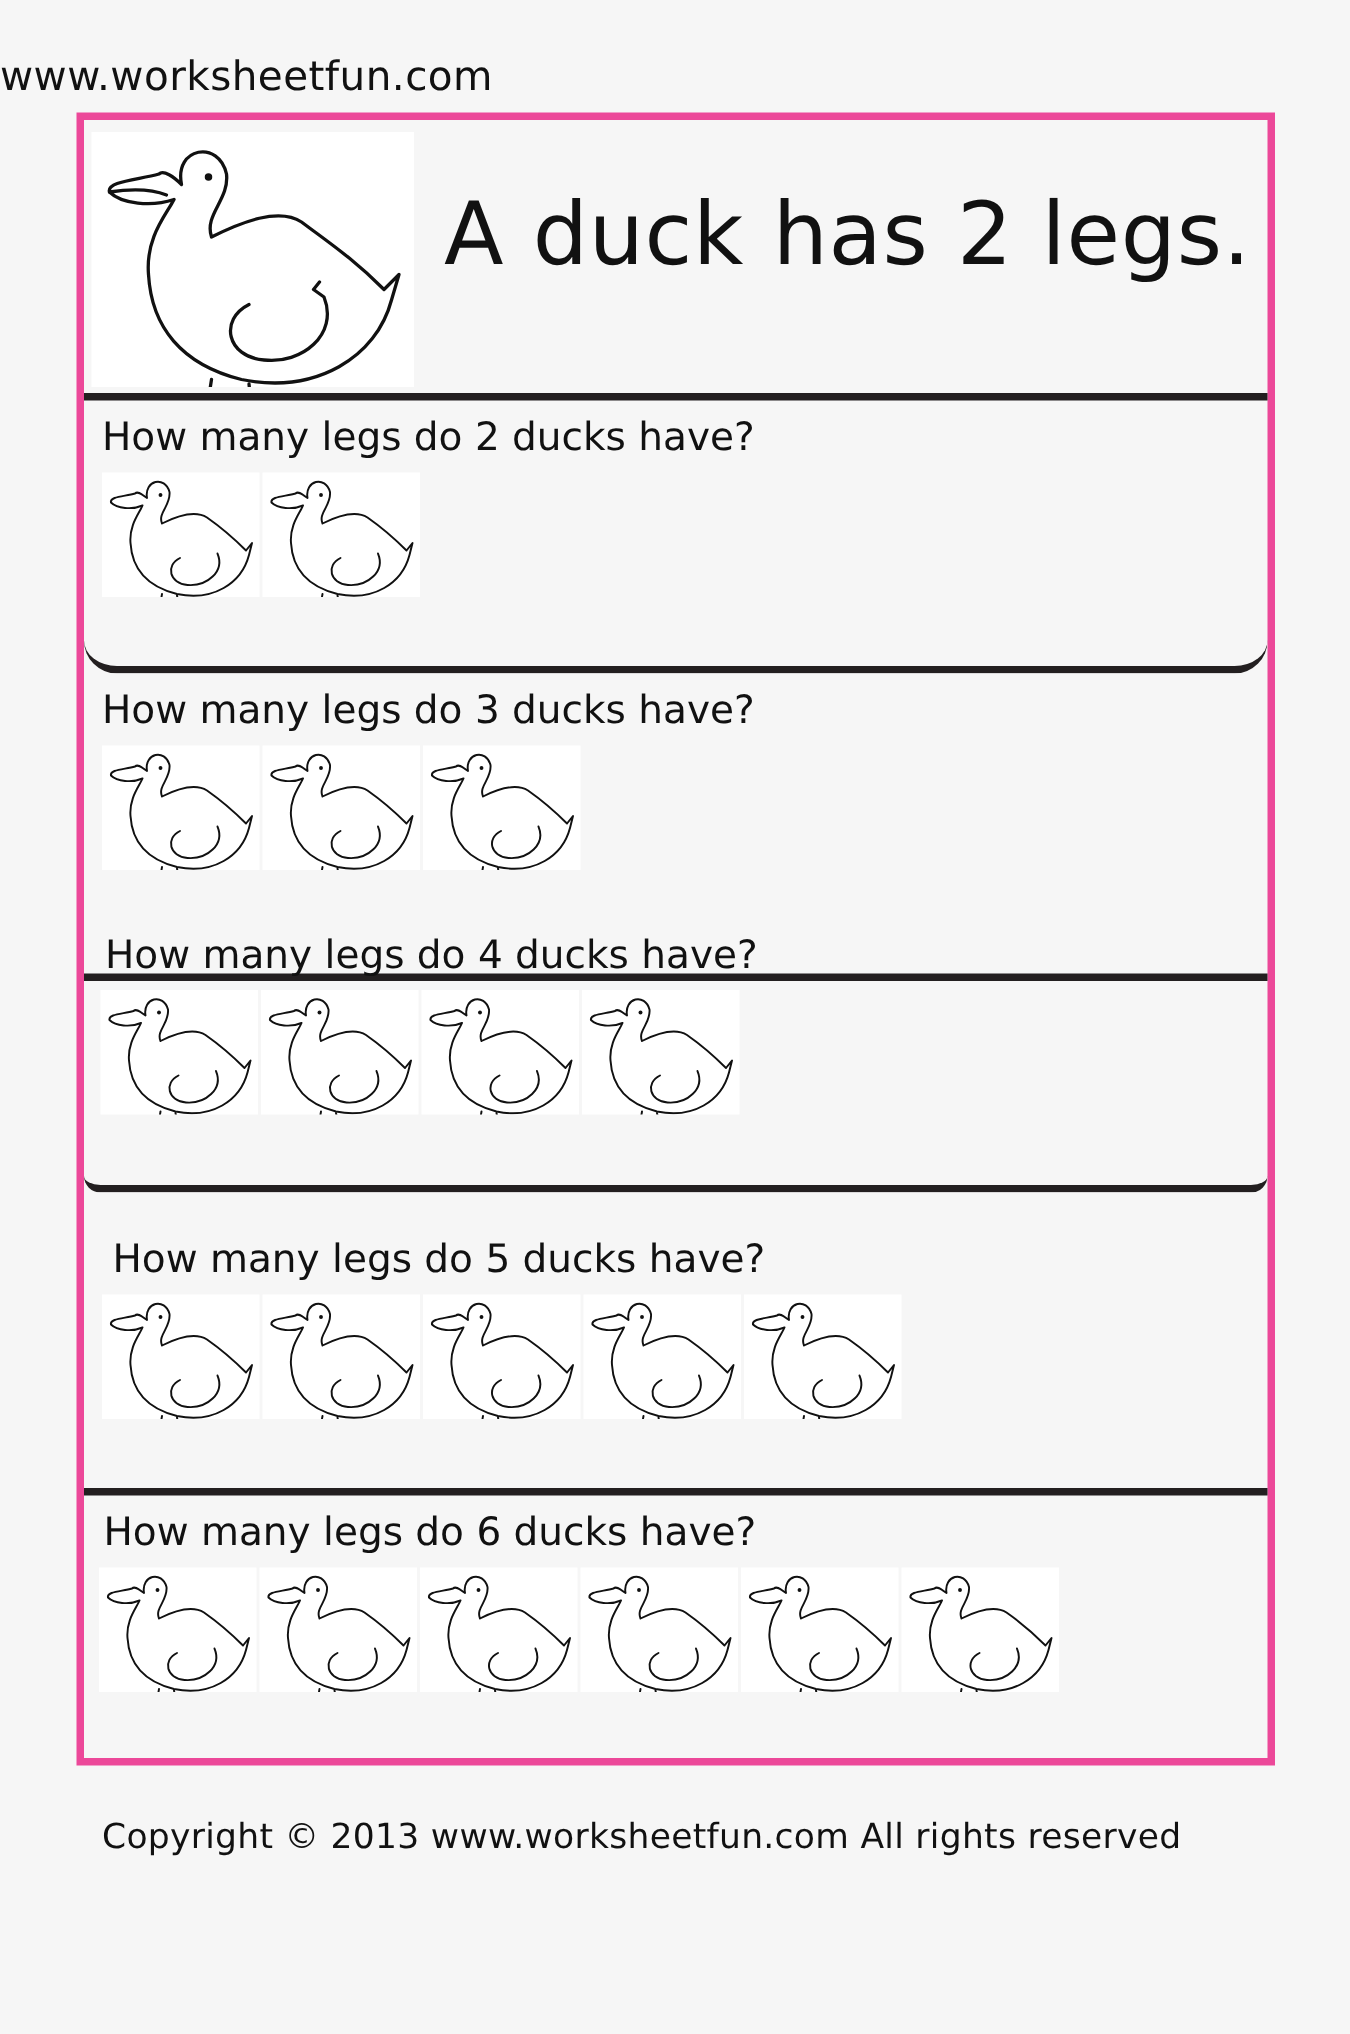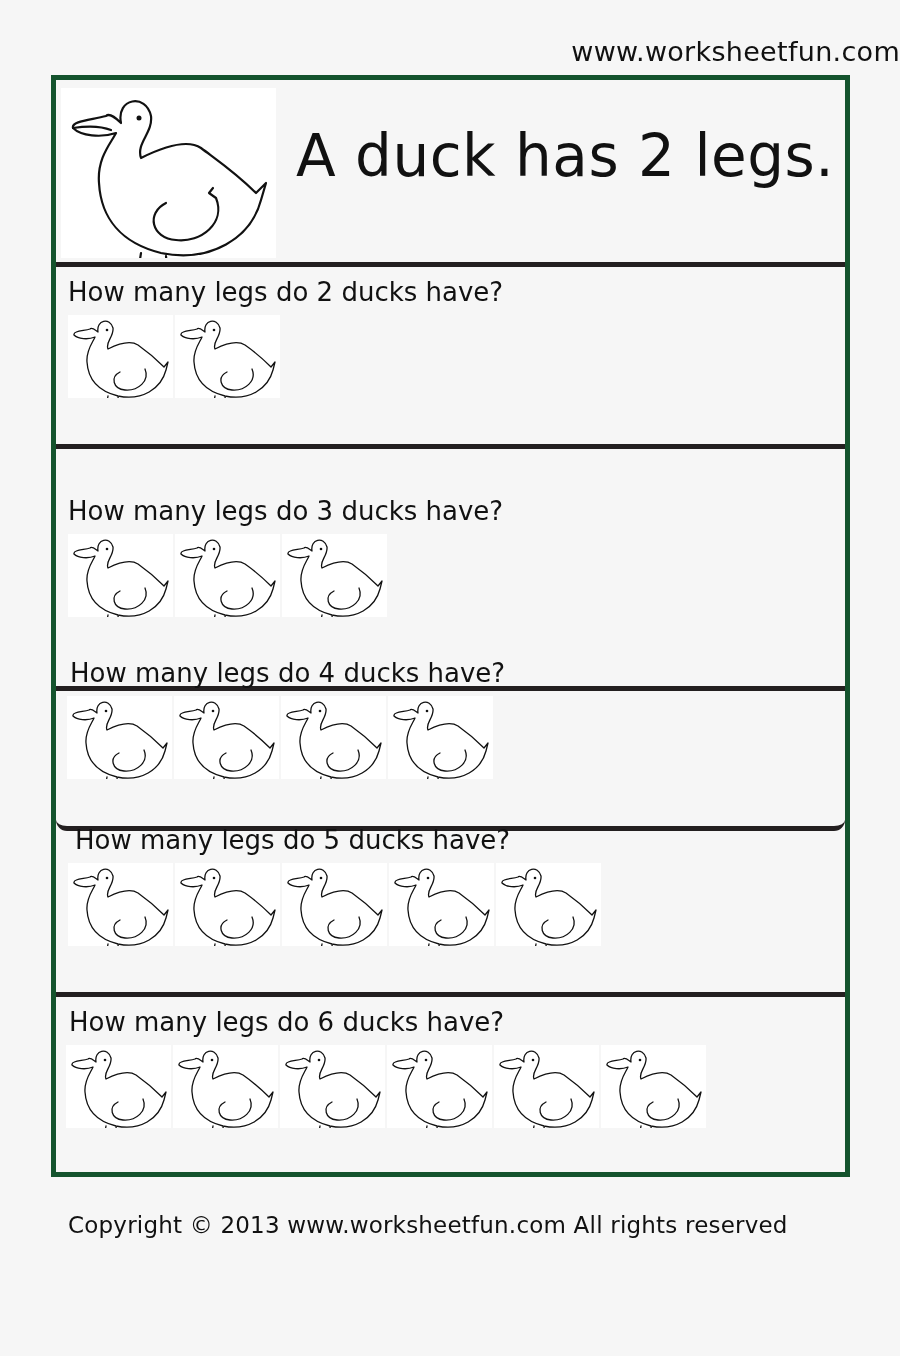--- a/index.html
+++ b/index.html
@@ -6,26 +6,26 @@
   body {
     width: 900px; height: 1356px;
     background: #f6f6f6;
     position: relative;
     font-family: "DejaVu Sans", sans-serif;
     color: #111;
     overflow: hidden;
   }
   .site-url {
     position: absolute; left: 0; width: 900px; top: 36px;
-    text-align: right; font-size: 27px; letter-spacing: 0.3px;
+    text-align: left; font-size: 27px; letter-spacing: 0.3px;
   }
   .sheet {
     position: absolute; left: 51px; top: 75px;
     width: 789px; height: 1092px;
-    border: 5px solid #14532d;
+    border: 5px solid #ec4899;
   }
   .row {
     position: absolute; left: 0; width: 789px;
     border-bottom: 5px solid #231f20;
     box-sizing: border-box;
   }
   .row:last-child { border-bottom: none; }
   .header-row { top: 0; height: 187px; }
   .big-duck {
     position: absolute; left: 5px; top: 8px;
@@ -66,42 +66,42 @@
           <path d="M60 35 C 55 10, 85 5, 90 28 C 92 45, 75 55, 80 70 C 100 60, 125 50, 140 60 C 160 75, 175 85, 195 105 L 205 95 L 200 112 C 190 150, 150 175, 100 165 C 60 155, 40 130, 38 95 C 36 70, 50 55, 55 45 C 40 50, 20 48, 12 40 C 10 33, 30 32, 45 28 C 48 25, 55 30, 60 35 Z"></path>
           <path d="M12 40 C 25 38, 40 38, 50 42"></path>
           <path d="M105 115 C 85 125, 90 150, 115 152 C 140 155, 165 135, 155 110 L 148 105 L 152 100"></path>
           <path d="M80 165 L 78 178 M 70 175 L 88 175 M 105 168 L 106 178 M 96 176 L 114 176"></path>
         </g>
         <circle cx="78" cy="30" r="2.5" fill="#111"></circle>
       </svg>
     </div>
     <div class="title">A duck has 2 legs.</div>
   </div>
-<div class="row" style="top: 187px; height: 182px; border-bottom: 5px solid rgb(35, 31, 32);">
+<div class="row" style="top: 187px; height: 182px; border-bottom: 5px solid rgb(35, 31, 32); border-radius: 22px;">
       <div class="q-label" style="left: 12px;">How many legs do 2 ducks have?</div>
       <div class="ducks" style="left: 12px;">
         <div class="duck"><svg viewBox="0 0 105 83">
             <g fill="none" stroke="#111" stroke-width="1.3" stroke-linecap="round" stroke-linejoin="round">
               <path d="M30 17 C 28 5, 42 2, 45 13 C 46 22, 37 27, 40 34 C 50 29, 62 25, 70 30 C 80 37, 86 42, 96 52 L 100 47 L 98 55 C 93 74, 74 86, 50 81 C 30 76, 20 64, 19 47 C 18 35, 25 27, 27 22 C 20 25, 10 24, 6 20 C 5 16, 15 16, 22 14 C 24 12, 27 15, 30 17 Z"></path>
               <path d="M52 57 C 42 62, 45 74, 57 75 C 70 76, 82 66, 77 54"></path>
               <path d="M40 81 L 39 87 M 50 82 L 51 87"></path>
             </g>
             <circle cx="39" cy="15" r="1.3" fill="#111"></circle>
           </svg></div>
         <div class="duck"><svg viewBox="0 0 105 83">
             <g fill="none" stroke="#111" stroke-width="1.3" stroke-linecap="round" stroke-linejoin="round">
               <path d="M30 17 C 28 5, 42 2, 45 13 C 46 22, 37 27, 40 34 C 50 29, 62 25, 70 30 C 80 37, 86 42, 96 52 L 100 47 L 98 55 C 93 74, 74 86, 50 81 C 30 76, 20 64, 19 47 C 18 35, 25 27, 27 22 C 20 25, 10 24, 6 20 C 5 16, 15 16, 22 14 C 24 12, 27 15, 30 17 Z"></path>
               <path d="M52 57 C 42 62, 45 74, 57 75 C 70 76, 82 66, 77 54"></path>
               <path d="M40 81 L 39 87 M 50 82 L 51 87"></path>
             </g>
             <circle cx="39" cy="15" r="1.3" fill="#111"></circle>
           </svg></div>
       </div>
     </div>
-    <div class="row" style="top: 369px; height: 205px; border-bottom: 5px solid rgb(35, 31, 32); margin-top: 37px;">
+    <div class="row" style="top: 369px; height: 205px; border-bottom: 5px solid rgb(35, 31, 32);">
       <div class="q-label" style="left: 12px;">How many legs do 3 ducks have?</div>
       <div class="ducks" style="left: 12px;">
         <div class="duck"><svg viewBox="0 0 105 83">
             <g fill="none" stroke="#111" stroke-width="1.3" stroke-linecap="round" stroke-linejoin="round">
               <path d="M30 17 C 28 5, 42 2, 45 13 C 46 22, 37 27, 40 34 C 50 29, 62 25, 70 30 C 80 37, 86 42, 96 52 L 100 47 L 98 55 C 93 74, 74 86, 50 81 C 30 76, 20 64, 19 47 C 18 35, 25 27, 27 22 C 20 25, 10 24, 6 20 C 5 16, 15 16, 22 14 C 24 12, 27 15, 30 17 Z"></path>
               <path d="M52 57 C 42 62, 45 74, 57 75 C 70 76, 82 66, 77 54"></path>
               <path d="M40 81 L 39 87 M 50 82 L 51 87"></path>
             </g>
             <circle cx="39" cy="15" r="1.3" fill="#111"></circle>
           </svg></div>
@@ -116,21 +116,21 @@
         <div class="duck"><svg viewBox="0 0 105 83">
             <g fill="none" stroke="#111" stroke-width="1.3" stroke-linecap="round" stroke-linejoin="round">
               <path d="M30 17 C 28 5, 42 2, 45 13 C 46 22, 37 27, 40 34 C 50 29, 62 25, 70 30 C 80 37, 86 42, 96 52 L 100 47 L 98 55 C 93 74, 74 86, 50 81 C 30 76, 20 64, 19 47 C 18 35, 25 27, 27 22 C 20 25, 10 24, 6 20 C 5 16, 15 16, 22 14 C 24 12, 27 15, 30 17 Z"></path>
               <path d="M52 57 C 42 62, 45 74, 57 75 C 70 76, 82 66, 77 54"></path>
               <path d="M40 81 L 39 87 M 50 82 L 51 87"></path>
             </g>
             <circle cx="39" cy="15" r="1.3" fill="#111"></circle>
           </svg></div>
       </div>
     </div>
-    <div class="row" style="top: 568px; height: 183px; border-bottom: 5px solid rgb(35, 31, 32); border-radius: 11px;">
+    <div class="row" style="top: 532px; height: 183px; border-bottom: 5px solid rgb(35, 31, 32); border-radius: 11px;">
       <div class="q-label" style="left: 14px;">How many legs do 4 ducks have?</div>
       <div class="ducks" style="left: 11px;">
         <div class="duck"><svg viewBox="0 0 105 83">
             <g fill="none" stroke="#111" stroke-width="1.3" stroke-linecap="round" stroke-linejoin="round">
               <path d="M30 17 C 28 5, 42 2, 45 13 C 46 22, 37 27, 40 34 C 50 29, 62 25, 70 30 C 80 37, 86 42, 96 52 L 100 47 L 98 55 C 93 74, 74 86, 50 81 C 30 76, 20 64, 19 47 C 18 35, 25 27, 27 22 C 20 25, 10 24, 6 20 C 5 16, 15 16, 22 14 C 24 12, 27 15, 30 17 Z"></path>
               <path d="M52 57 C 42 62, 45 74, 57 75 C 70 76, 82 66, 77 54"></path>
               <path d="M40 81 L 39 87 M 50 82 L 51 87"></path>
             </g>
             <circle cx="39" cy="15" r="1.3" fill="#111"></circle>
           </svg></div>

